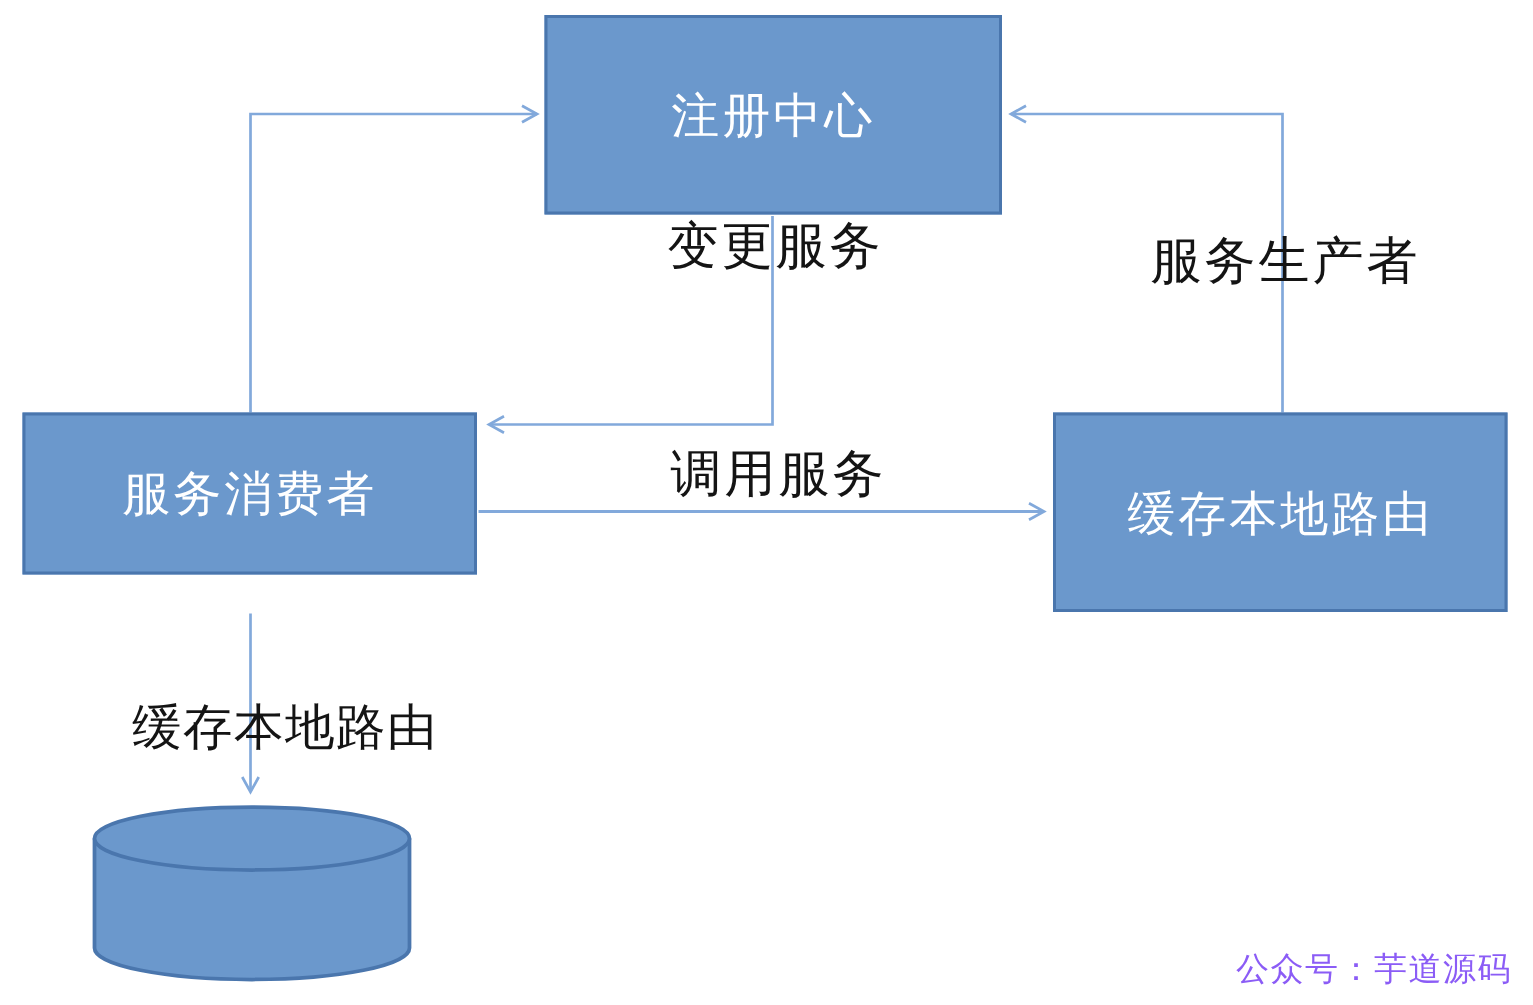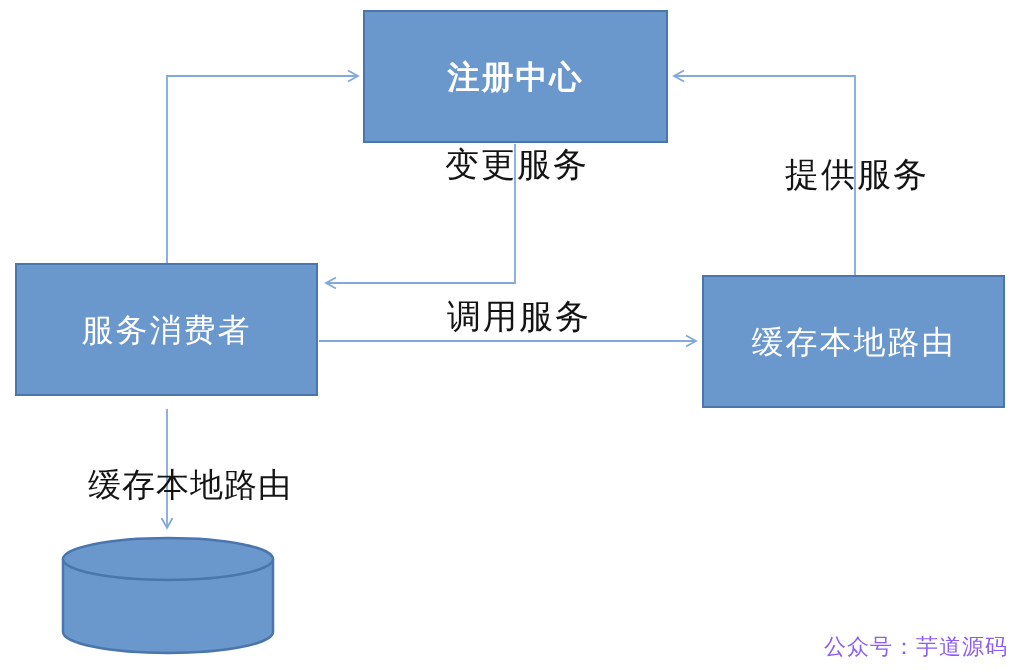--- a/index.html
+++ b/index.html
@@ -25,22 +25,22 @@
     justify-content: center;
     box-sizing: border-box;
   }
   .node-label {
     color: #ffffff;
     font-size: 32px;
     letter-spacing: 2px;
     white-space: nowrap;
     line-height: 1;
   }
-  .node-registry { left: 363px; top: 10px;  width: 305px; height: 133px; font-weight: bold; }
-  .node-consumer { left: 15px;  top: 263px; width: 303px; height: 133px; }
+  .node-registry { left: 363px; top: 10px;  width: 305px; height: 133px; }
+  .node-consumer { left: 15px;  top: 275px; width: 303px; height: 108px; }
   .node-producer { left: 702px; top: 275px; width: 303px; height: 133px; }
   .edge-label {
     position: absolute;
     transform: translateX(-50%);
     color: #141414;
     font-size: 34px;
     line-height: 1;
     letter-spacing: 2px;
     white-space: nowrap;
   }
@@ -96,21 +96,21 @@
     <span class="node-label">服务消费者</span>
   </div>
 
   <div class="node node-producer">
     <span class="node-label">缓存本地路由</span>
   </div>
 
 
   <div class="edge-label label-change">变更服务</div>
 
-  <div class="edge-label label-provide">提供服务</div>
+  <div class="edge-label label-provide">服务生产者</div>
 
   <div class="edge-label label-invoke">调用服务</div>
 
   <div class="edge-label label-cache">缓存本地路由</div>
 
   <div class="watermark">公众号：芋道源码</div>
 
 </div>
 
 </body></html>

